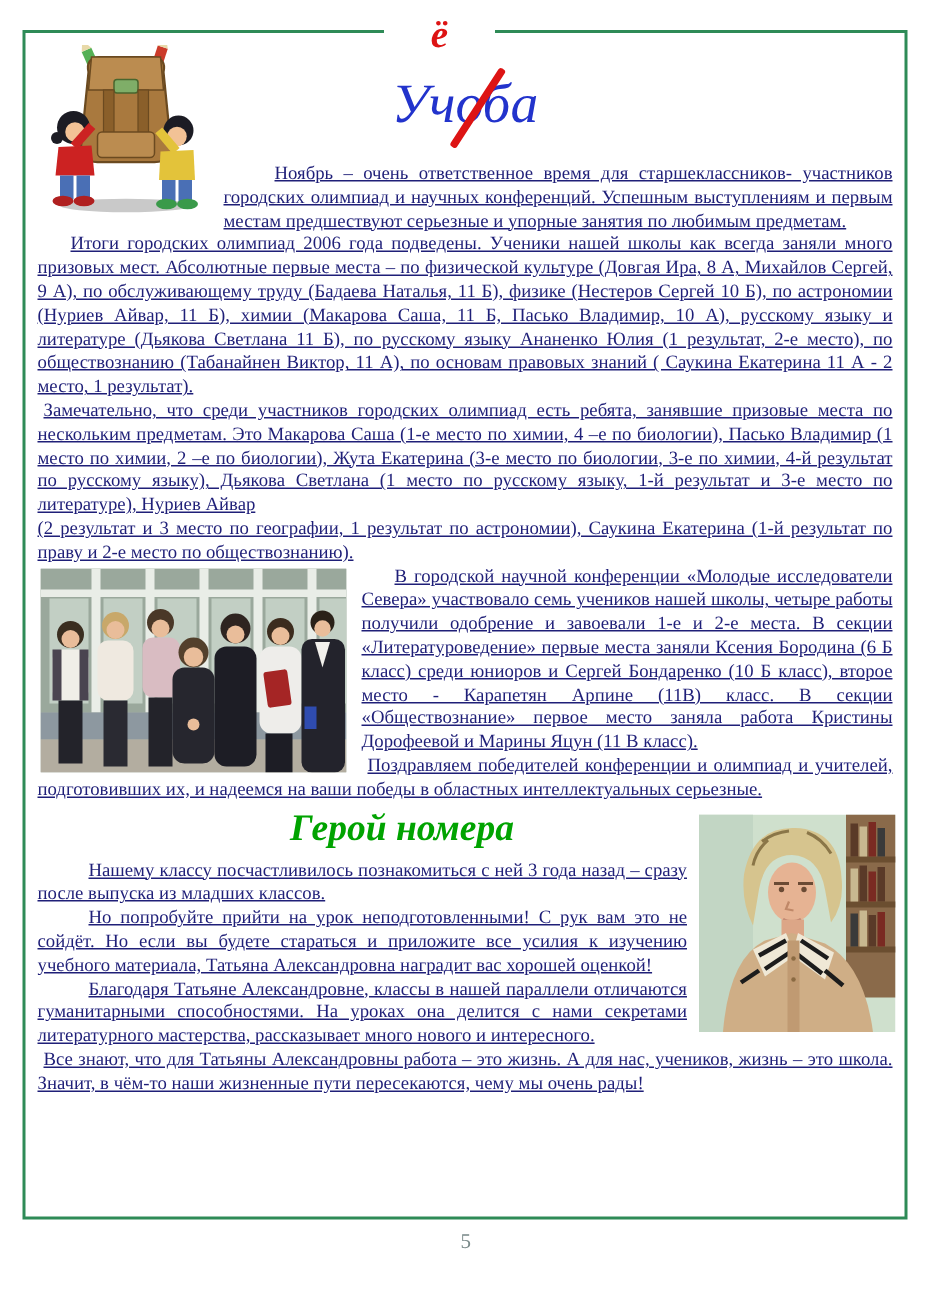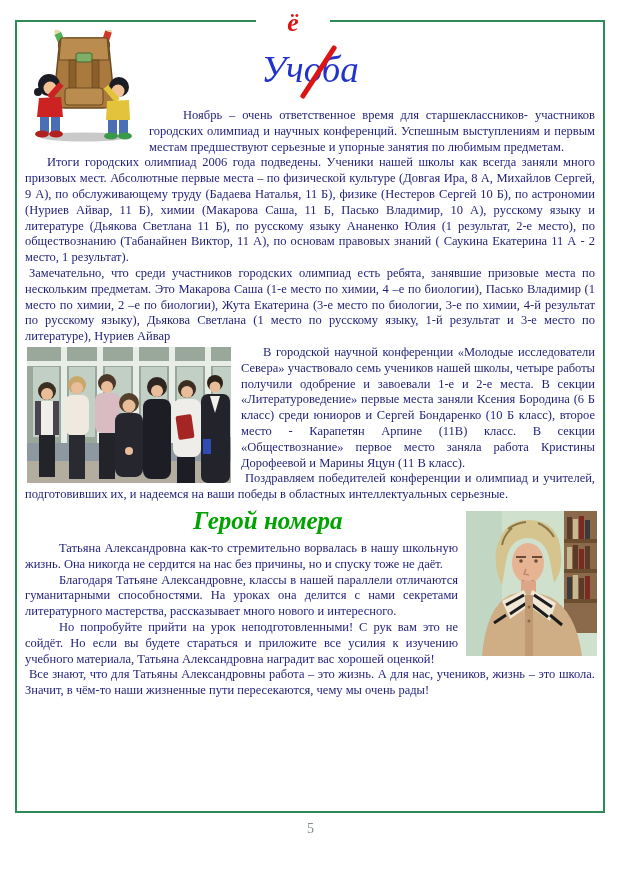--- a/index.html
+++ b/index.html
@@ -25,21 +25,21 @@
   .clipart{position:absolute;left:12px;top:8px;width:110px;height:112px;}
   .title-row{margin-top:24px;height:58px;text-align:center;}
   .title{
     display:inline-block;position:relative;font-style:italic;
     color:var(--title-blue);font-size:37px;line-height:1.1;
   }
   .slash{
     position:absolute;left:56%;top:-9px;width:5px;height:62px;
     background:var(--accent-red);transform:rotate(33deg);border-radius:2px;
   }
-  .article{font-size:12.5px;line-height:15.8px;text-align:justify;}
+  .article{font-size:12.5px;line-height:15.8px;text-align:justify;text-decoration:underline;}
   .article p{margin:0;}
   .ind-lg{text-indent:34px;}
   .ind-md{text-indent:22px;}
   .ind-sm{text-indent:4px;}
   .clip-spacer{float:left;width:124px;height:34px;}
   .group-photo{float:left;width:204px;height:136px;margin:2px 10px 2px 2px;}
   .hero-head{
     color:var(--hero-green);font-size:25px;font-weight:bold;font-style:italic;
     text-align:center;transform:translateX(-42px);margin:4px 0 6px 0;
   }
@@ -97,20 +97,21 @@
         <span>Учоба</span>
         <span class="slash"></span>
       </span>
     </div>
 
     <div class="article">
       <div class="clip-spacer"></div>
       <p class="ind-lg">Ноябрь – очень ответственное время для старшеклассников- участников городских олимпиад и научных конференций. Успешным выступлениям и первым местам предшествуют серьезные и упорные занятия по любимым предметам.</p>
       <p class="ind-md">Итоги городских олимпиад 2006 года подведены. Ученики нашей школы как всегда заняли много призовых мест. Абсолютные первые места – по физической культуре (Довгая Ира, 8 А, Михайлов Сергей, 9 А), по обслуживающему труду (Бадаева Наталья, 11 Б), физике (Нестеров Сергей 10 Б), по астрономии (Нуриев Айвар, 11 Б), химии (Макарова Саша, 11 Б, Пасько Владимир, 10 А), русскому языку и литературе (Дьякова Светлана 11 Б), по русскому языку Ананенко Юлия (1 результат, 2-е место), по обществознанию (Табанайнен Виктор, 11 А), по основам правовых знаний ( Саукина Екатерина 11 А - 2 место, 1 результат).</p>
       <p class="ind-sm">Замечательно, что среди участников городских олимпиад есть ребята, занявшие призовые места по нескольким предметам. Это Макарова Саша (1-е место по химии, 4 –е по биологии), Пасько Владимир (1 место по химии, 2 –е по биологии), Жута Екатерина (3-е место по биологии, 3-е по химии, 4-й результат по русскому языку), Дьякова Светлана (1 место по русскому языку, 1-й результат и 3-е место по литературе), Нуриев Айвар</p>
+      <p>(2 результат и 3 место по географии, 1 результат по астрономии), Саукина Екатерина (1-й результат по праву и 2-е место по обществознанию).</p>
 
       <svg class="group-photo" viewBox="0 0 204 136">
         <rect width="204" height="136" fill="#a8b2a8"></rect>
         <rect width="204" height="96" fill="#9aa89c"></rect>
         <g fill="#c2cfc4">
           <rect x="6" y="20" width="26" height="70"></rect>
             <rect x="42" y="20" width="26" height="70"></rect>
           <rect x="78" y="20" width="26" height="70"></rect>
             <rect x="114" y="20" width="26" height="70"></rect>
           <rect x="150" y="20" width="26" height="70"></rect>
@@ -214,23 +215,23 @@
             <path d="M86 96 L68 84"></path>
             <path d="M82 106 L64 92"></path>
           <path d="M28 112 L40 104"></path>
             <path d="M96 114 L84 104"></path>
         </g>
         <rect x="59" y="84" width="8" height="61" fill="#c09a72"></rect>
         <circle cx="63" cy="96" r="1.5" fill="#8a6a42"></circle>
           <circle cx="63" cy="110" r="1.5" fill="#8a6a42"></circle>
       </svg>
 
-      <p class="ind-lg">Татьяна Александровна как-то стремительно ворвалась в нашу школьную жизнь. Она никогда не сердится на нас без причины, но и спуску тоже не даёт.</p>
+      <p class="ind-lg">Нашему классу посчастливилось познакомиться с ней 3 года назад – сразу после выпуска из младших классов.</p>
+      <p class="ind-lg">Но попробуйте прийти на урок неподготовленными! С рук вам это не сойдёт. Но если вы будете стараться и приложите все усилия к изучению учебного материала, Татьяна Александровна наградит вас хорошей оценкой!</p>
       <p class="ind-lg">Благодаря Татьяне Александровне, классы в нашей параллели отличаются гуманитарными способностями. На уроках она делится с нами секретами литературного мастерства, рассказывает много нового и интересного.</p>
-      <p class="ind-lg">Но попробуйте прийти на урок неподготовленными! С рук вам это не сойдёт. Но если вы будете стараться и приложите все усилия к изучению учебного материала, Татьяна Александровна наградит вас хорошей оценкой!</p>
       <p class="ind-sm">Все знают, что для Татьяны Александровны работа – это жизнь. А для нас, учеников, жизнь – это школа. Значит, в чём-то наши жизненные пути пересекаются, чему мы очень рады!</p>
 
     </div>
 
   </div>
 </div>
 
 <div class="page-num">5</div>
 
 </body></html>

